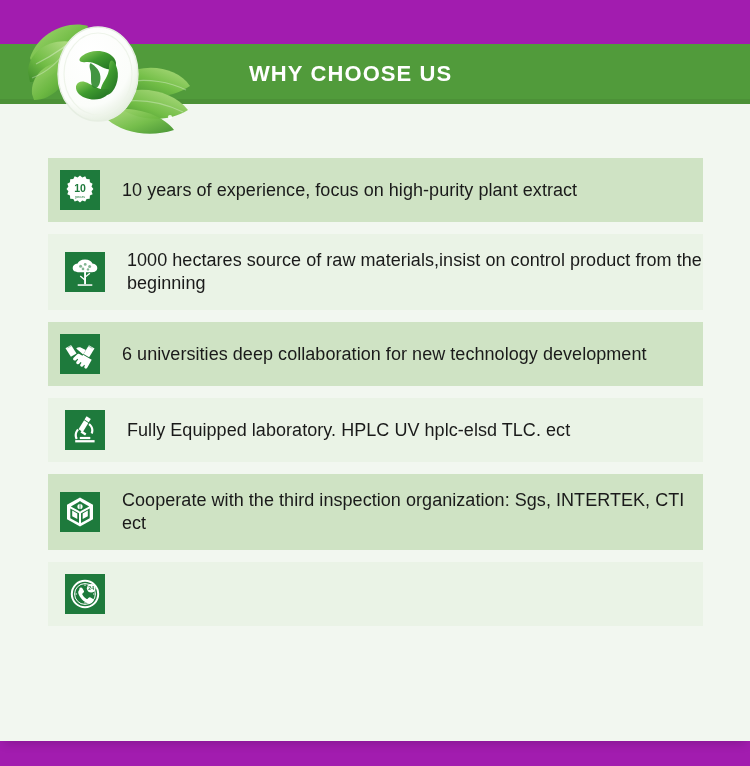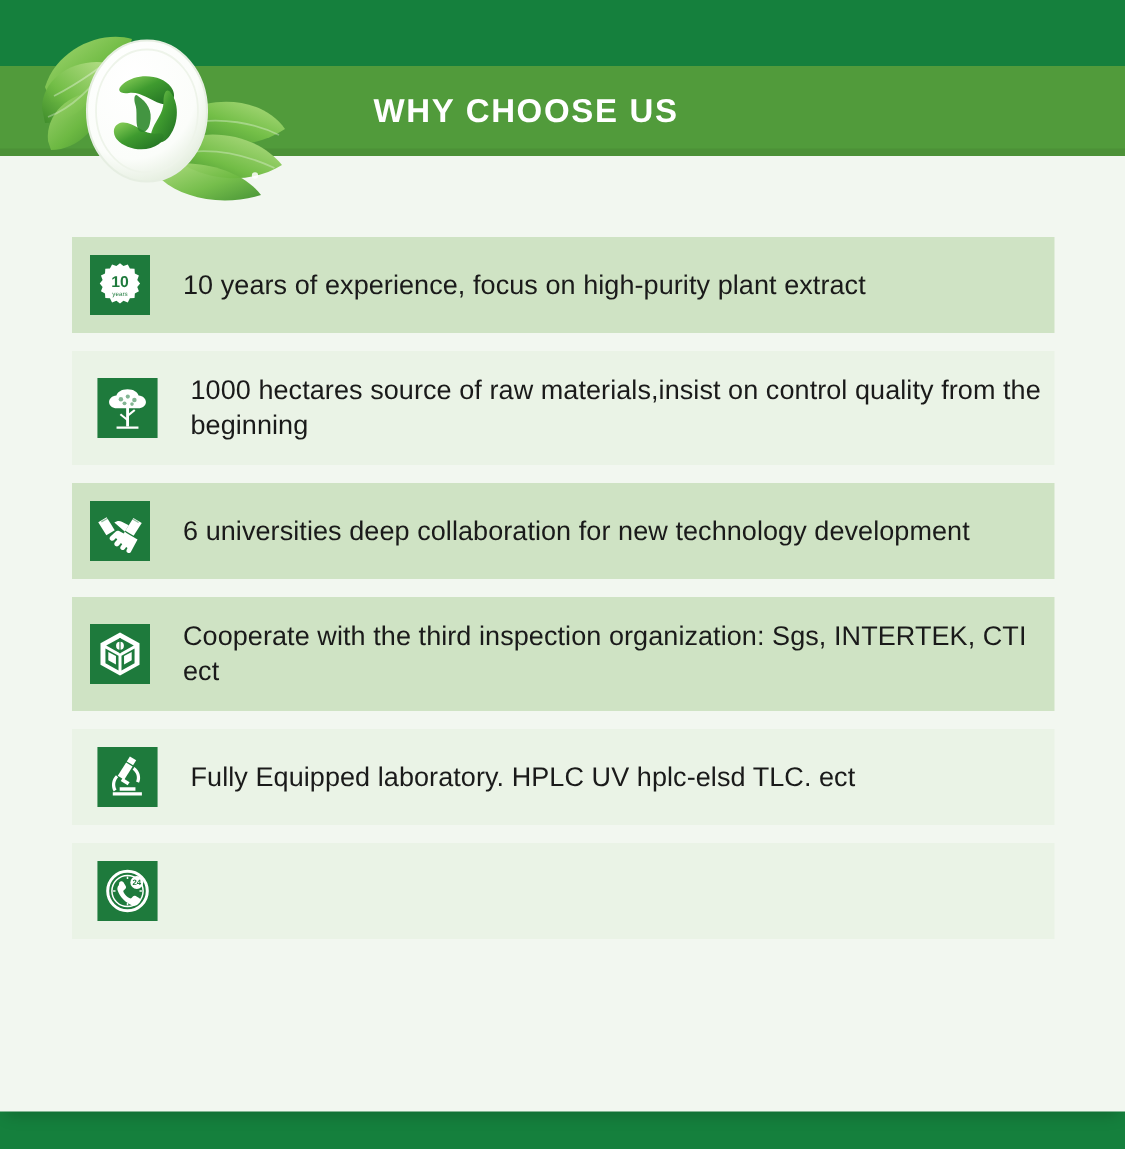--- a/index.html
+++ b/index.html
@@ -14,21 +14,21 @@
     position: relative;
     overflow: hidden;
   }
 
   
   .page {
     position: absolute;
     left: 0; top: 0;
     width: 750px;
     height: 766px;
-    background: #15803d;
+    background: #a21caf;
   }
 
   
   .body-area {
     position: absolute;
     left: 0;
     top: 104px;
     width: 750px;
     height: 637px;
     background: #f2f7f0;
@@ -220,86 +220,86 @@
           </g>
           <g fill="#1e7a3c" opacity="0.55">
             <circle cx="15.6" cy="14.2" r="1.5"></circle>
             <circle cx="20.2" cy="12.4" r="1.4"></circle>
             <circle cx="24.6" cy="14.6" r="1.5"></circle>
             <circle cx="18" cy="16.9" r="1.3"></circle>
             <circle cx="23" cy="17.4" r="1.2"></circle>
           </g>
         </svg>
       </div>
-      <div class="feature-text">1000 hectares source of raw materials,insist on control quality from the beginning</div>
+      <div class="feature-text">1000 hectares source of raw materials,insist on control product from the beginning</div>
     </div>
 
     <div class="feature-row tone-dark row-h1">
       <div class="feature-icon">
         <svg width="40" height="40" viewBox="0 0 40 40" xmlns="http://www.w3.org/2000/svg">
           <rect width="40" height="40" fill="#1e7a3c"></rect>
           <g fill="#ffffff">
             <path d="M5.5 14.2 l5.6 -3.3 l5.4 8.6 l-5.6 3.3 z"></path>
             <path d="M34.5 14.6 l-5.6 -3.3 l-5.4 8.6 l5.6 3.3 z"></path>
             <path d="M16.2 14.4 c1.5 -1.1 3.4 -1.4 5 -0.6 l4.6 2.3 l-3.3 5.6 l-3.1 -1.7 c-0.8 -0.4 -1.6 -0.3 -2.2 0.3 l-3.6 3.4 c-0.8 0.8 -0.7 1.9 0.2 2.5 c0.8 0.6 1.8 0.4 2.4 -0.3 l1.1 -1.2 l0.9 0.9 l-1.6 1.9 c-0.7 0.8 -0.5 1.9 0.4 2.5 c0.9 0.5 1.9 0.3 2.4 -0.5 l1.2 -1.5 l0.9 0.8 l-1 1.4 c-0.6 0.8 -0.4 1.8 0.5 2.3 c0.8 0.5 1.8 0.2 2.3 -0.6 l0.8 -1.2 l0.9 0.7 l-0.5 0.9 c-0.5 0.9 -0.2 1.8 0.7 2.2 c0.9 0.4 1.8 0 2.2 -0.9 l4.3 -7.9 l-7.4 -4.3 z"></path>
           </g>
           <g stroke="#1e7a3c" stroke-width="0.85" opacity="0.5" fill="none">
             <path d="M7.6 13.9 l4.6 -2.6"></path>
             <path d="M32.4 14.3 l-4.6 -2.6"></path>
           </g>
         </svg>
       </div>
       <div class="feature-text">6 universities deep collaboration for new technology development</div>
-    </div>
-
-    <div class="feature-row tone-dark row-h2">
-      <div class="feature-icon">
-        <svg width="40" height="40" viewBox="0 0 40 40" xmlns="http://www.w3.org/2000/svg">
-          <rect width="40" height="40" fill="#1e7a3c"></rect>
-          <g fill="#ffffff">
-            <path d="M20 5.6 l13 7.2 v14.4 l-13 7.2 l-13 -7.2 v-14.4 z"></path>
-          </g>
-          <g fill="#1e7a3c">
-            <path d="M20 8.1 l10.8 6 l-10.8 6 l-10.8 -6 z" opacity="0.0"></path>
-            <path d="M20 9.3 l-9.2 5.1 l9.2 5.1 l9.2 -5.1 z" opacity="1"></path>
-            <path d="M10.3 16.4 v9.8 l8.7 4.8 v-9.8 z"></path>
-            <path d="M29.7 16.4 v9.8 l-8.7 4.8 v-9.8 z"></path>
-          </g>
-          <g fill="#ffffff">
-            <path d="M20 10.6 l6.8 3.8 l-6.8 3.8 l-6.8 -3.8 z" opacity="0.0"></path>
-            <circle cx="20" cy="14.5" r="2.6"></circle>
-            <path d="M12.2 18.6 l5.1 2.8 v5.6 l-5.1 -2.8 z"></path>
-            <path d="M27.8 18.6 l-5.1 2.8 v5.6 l5.1 -2.8 z"></path>
-          </g>
-          <g stroke="#1e7a3c" stroke-width="0.9" fill="none" opacity="0.85">
-            <path d="M20 9.3 l0 10.2"></path>
-          </g>
-        </svg>
-      </div>
-      <div class="feature-text">Cooperate with the third inspection organization: Sgs, INTERTEK, CTI ect</div>
     </div>
 
     <div class="feature-row tone-light row-h1">
       <div class="feature-icon">
         <svg width="40" height="40" viewBox="0 0 40 40" xmlns="http://www.w3.org/2000/svg">
           <rect width="40" height="40" fill="#1e7a3c"></rect>
           <g fill="#ffffff">
             <path d="M21.6 6.3 l4.2 2.6 l-2.1 3.3 l-4.2 -2.6 z"></path>
             <path d="M19.1 10.3 l4.3 2.7 l-5.6 8.9 l-4.3 -2.7 z"></path>
             <path d="M16.8 20.6 l4.6 2.9 l-1.3 2 l-4.6 -2.9 z"></path>
             <path d="M12.3 18.8 c-2.8 2.9 -3.5 7.2 -1.5 10.8 l1.9 -1.2 c-1.5 -2.8 -1 -6 1.1 -8.2 z"></path>
             <path d="M10.2 30.1 h19.4 v2.3 h-19.4 z"></path>
             <path d="M14.8 26.9 h10.5 v2.2 h-10.5 z"></path>
             <path d="M24.6 13.3 c3.5 2.4 4.8 6.9 3.1 10.6 l-2 -0.9 c1.3 -2.8 0.3 -6.1 -2.3 -7.9 z"></path>
           </g>
         </svg>
       </div>
       <div class="feature-text">Fully Equipped laboratory. HPLC UV hplc-elsd TLC. ect</div>
     </div>
 
+    <div class="feature-row tone-dark row-h2">
+      <div class="feature-icon">
+        <svg width="40" height="40" viewBox="0 0 40 40" xmlns="http://www.w3.org/2000/svg">
+          <rect width="40" height="40" fill="#1e7a3c"></rect>
+          <g fill="#ffffff">
+            <path d="M20 5.6 l13 7.2 v14.4 l-13 7.2 l-13 -7.2 v-14.4 z"></path>
+          </g>
+          <g fill="#1e7a3c">
+            <path d="M20 8.1 l10.8 6 l-10.8 6 l-10.8 -6 z" opacity="0.0"></path>
+            <path d="M20 9.3 l-9.2 5.1 l9.2 5.1 l9.2 -5.1 z" opacity="1"></path>
+            <path d="M10.3 16.4 v9.8 l8.7 4.8 v-9.8 z"></path>
+            <path d="M29.7 16.4 v9.8 l-8.7 4.8 v-9.8 z"></path>
+          </g>
+          <g fill="#ffffff">
+            <path d="M20 10.6 l6.8 3.8 l-6.8 3.8 l-6.8 -3.8 z" opacity="0.0"></path>
+            <circle cx="20" cy="14.5" r="2.6"></circle>
+            <path d="M12.2 18.6 l5.1 2.8 v5.6 l-5.1 -2.8 z"></path>
+            <path d="M27.8 18.6 l-5.1 2.8 v5.6 l5.1 -2.8 z"></path>
+          </g>
+          <g stroke="#1e7a3c" stroke-width="0.9" fill="none" opacity="0.85">
+            <path d="M20 9.3 l0 10.2"></path>
+          </g>
+        </svg>
+      </div>
+      <div class="feature-text">Cooperate with the third inspection organization: Sgs, INTERTEK, CTI ect</div>
+    </div>
+
     <div class="feature-row tone-light row-h1">
       <div class="feature-icon">
         <svg width="40" height="40" viewBox="0 0 40 40" xmlns="http://www.w3.org/2000/svg">
           <rect width="40" height="40" fill="#1e7a3c"></rect>
           <circle cx="20" cy="20" r="13.2" fill="none" stroke="#ffffff" stroke-width="2"></circle>
           <circle cx="20" cy="20" r="10.4" fill="none" stroke="#ffffff" stroke-width="1"></circle>
           <g stroke="#ffffff" stroke-width="1" opacity="0.95">
             <path d="M20 10.4 v1.6"></path>
             <path d="M20 28 v1.6"></path>
             <path d="M10.4 20 h1.6"></path>

